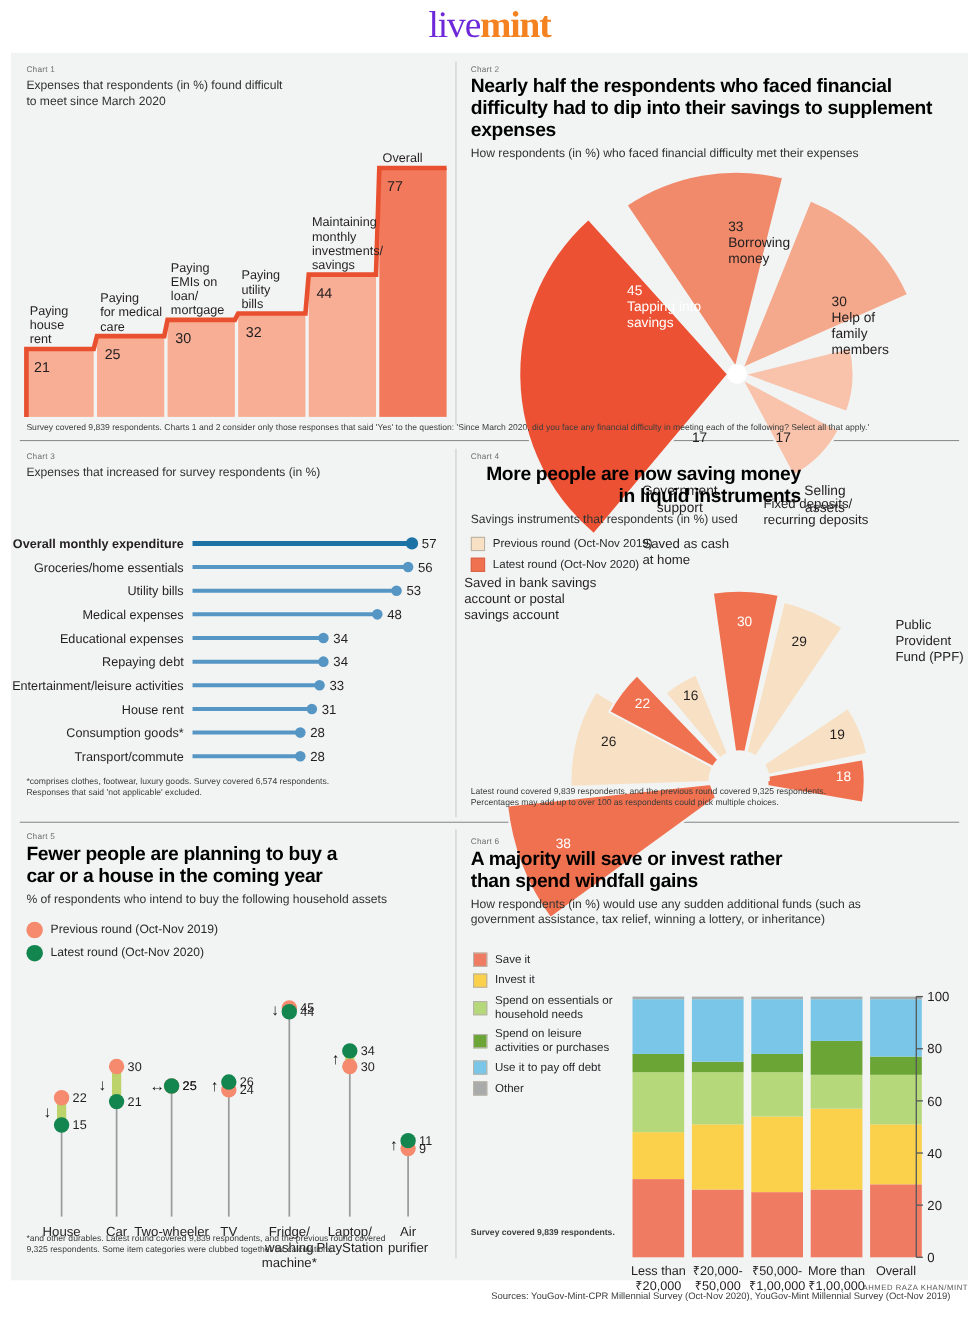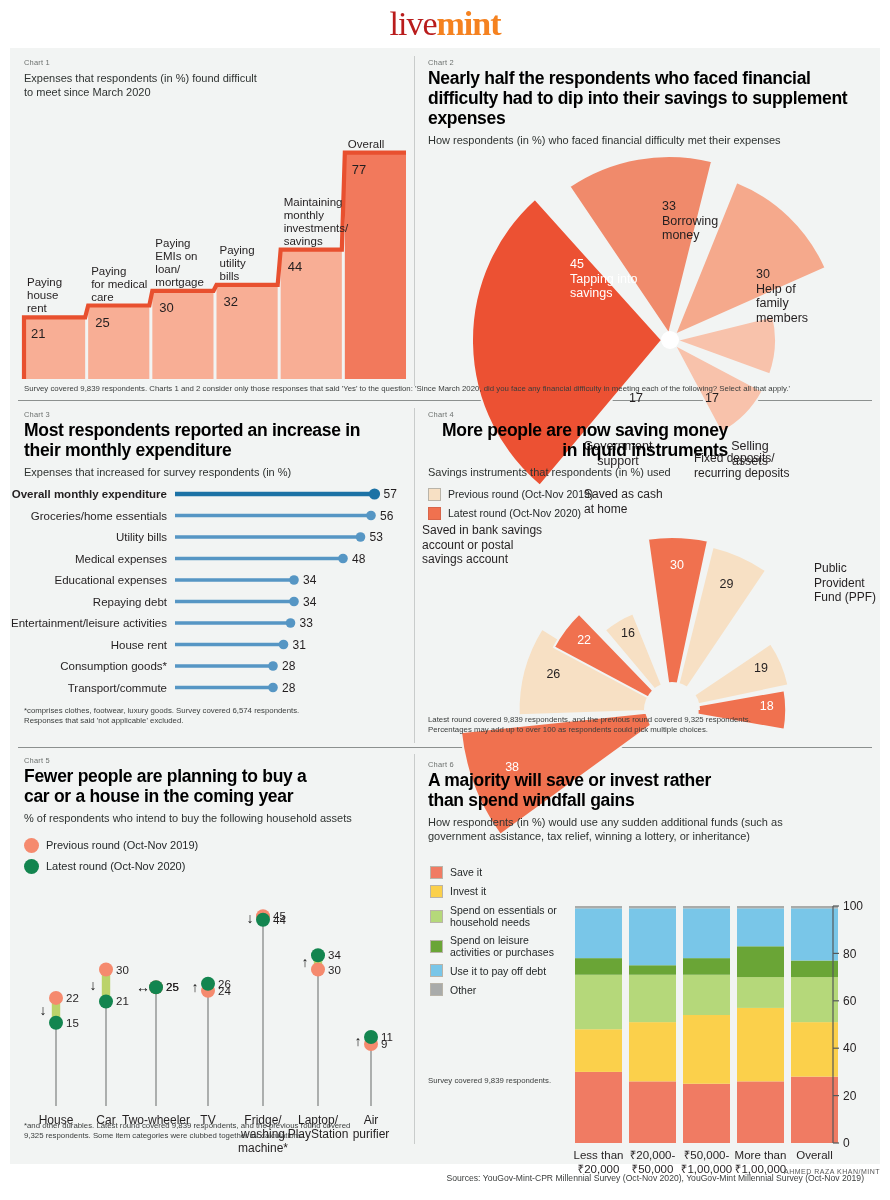--- a/index.html
+++ b/index.html
@@ -8,21 +8,21 @@
     font-family: "Liberation Sans", sans-serif;
     color: #231f20;
     -webkit-font-smoothing: antialiased;
   }
   .page { position: relative; width: 890px; height: 1200px; overflow: hidden; background:#fff; }
 
   
   .masthead { position:absolute; left:0; top:0; width:890px; height:48px;
               display:flex; align-items:center; justify-content:center; }
   .logo { font-family:"Liberation Serif", serif; font-size:34px; line-height:34px; letter-spacing:-1px; }
-  .logo .live { color:#b91c1c; font-weight:400; }
+  .logo .live { color:#6d28d9; font-weight:400; }
   .logo .mint { color:#f58220; font-weight:700; }
 
   
   .board { position:absolute; left:10px; top:48px; width:870px; height:1116px; background:#f2f4f3; }
 
   .vdiv { position:absolute; width:1px; background:#c9cccb; }
   .hdiv { position:absolute; height:1px; background:#8c908f; }
 
   .panel { position:absolute; }
 
@@ -118,21 +118,20 @@
           <text x="216" y="278" font-family="Liberation Sans, sans-serif" font-size="12.5" fill="#231f20" text-anchor="middle"><tspan x="216" dy="0">17</tspan></text>
           <text x="198" y="326" font-family="Liberation Sans, sans-serif" font-size="12.5" fill="#231f20" text-anchor="middle"><tspan x="198" dy="0">Government</tspan><tspan x="198" dy="15">support</tspan></text>
           <text x="330" y="326" font-family="Liberation Sans, sans-serif" font-size="12.5" fill="#231f20" text-anchor="middle"><tspan x="330" dy="0">Selling</tspan><tspan x="330" dy="15">assets</tspan></text>
         </g>
     </svg>
 
     <div class="footnote" style="position:absolute; left:14px; top:336px; width:845px;">Survey covered 9,839 respondents. Charts 1 and 2 consider only those responses that said 'Yes' to the question: 'Since March 2020, did you face any financial difficulty in meeting each of the following? Select all that apply.'</div>
 
     <div class="panel" style="left:14px; top:362px; width:382px;">
       <div class="kicker">Chart 3</div>
-      <div class="headline" style="max-width:340px;">Most respondents reported an increase in their monthly expenditure</div>
       <div class="subhead">Expenses that increased for survey respondents (in %)</div>
     </div>
 
     <svg style="position:absolute; left:0px; top:432px;" width="400" height="225" viewBox="0 0 400 225">
       <g id="c3-rows">
           <line x1="165" y1="14" x2="364.5" y2="14" stroke="#1C72A5" stroke-width="4.5"></line>
           <circle cx="364.5" cy="14" r="5.6" fill="#1C72A5"></circle>
           <text x="157" y="18.2" font-family="Liberation Sans, sans-serif" font-size="11.5" text-anchor="end" fill="#231f20" font-weight="700">Overall monthly expenditure</text>
           <text x="373.5" y="18.2" font-family="Liberation Sans, sans-serif" font-size="12" fill="#231f20">57</text>
           <line x1="165" y1="35.5" x2="361" y2="35.5" stroke="#5696C4" stroke-width="3.6"></line>
@@ -389,20 +388,20 @@
         </g>
       <g id="c6-cats">
           <text x="33.5" y="311" font-family="Liberation Sans, sans-serif" font-size="11.5" fill="#231f20" text-anchor="middle"><tspan x="33.5" dy="0">Less than</tspan><tspan x="33.5" dy="13.5">₹20,000</tspan></text>
           <text x="87.5" y="311" font-family="Liberation Sans, sans-serif" font-size="11.5" fill="#231f20" text-anchor="middle"><tspan x="87.5" dy="0">₹20,000-</tspan><tspan x="87.5" dy="13.5">₹50,000</tspan></text>
           <text x="141.5" y="311" font-family="Liberation Sans, sans-serif" font-size="11.5" fill="#231f20" text-anchor="middle"><tspan x="141.5" dy="0">₹50,000-</tspan><tspan x="141.5" dy="13.5">₹1,00,000</tspan></text>
           <text x="195.5" y="311" font-family="Liberation Sans, sans-serif" font-size="11.5" fill="#231f20" text-anchor="middle"><tspan x="195.5" dy="0">More than</tspan><tspan x="195.5" dy="13.5">₹1,00,000</tspan></text>
           <text x="249.5" y="311" font-family="Liberation Sans, sans-serif" font-size="11.5" fill="#231f20" text-anchor="middle"><tspan x="249.5" dy="0">Overall</tspan></text>
         </g>
     </svg>
 
-    <div class="footnote" style="position:absolute; left:418px; top:1028px; width:250px;">Survey covered 9,839 respondents.</div>
+    <div class="footnote" style="position:absolute; left:418px; top:1068px; width:250px;font-weight:bold;">Survey covered 9,839 respondents.</div>
 
     <div class="source" style="position:absolute; left:410px; top:1108px; width:444px; text-align:right;margin-top:17px;">Sources: YouGov-Mint-CPR Millennial Survey (Oct-Nov 2020), YouGov-Mint Millennial Survey (Oct-Nov 2019)</div>
   </div>
 
   <div class="credit" style="position:absolute; left:640px; top:1168px; width:240px;">AHMED RAZA KHAN/MINT</div>
 
 </div>
 
 </body></html>

